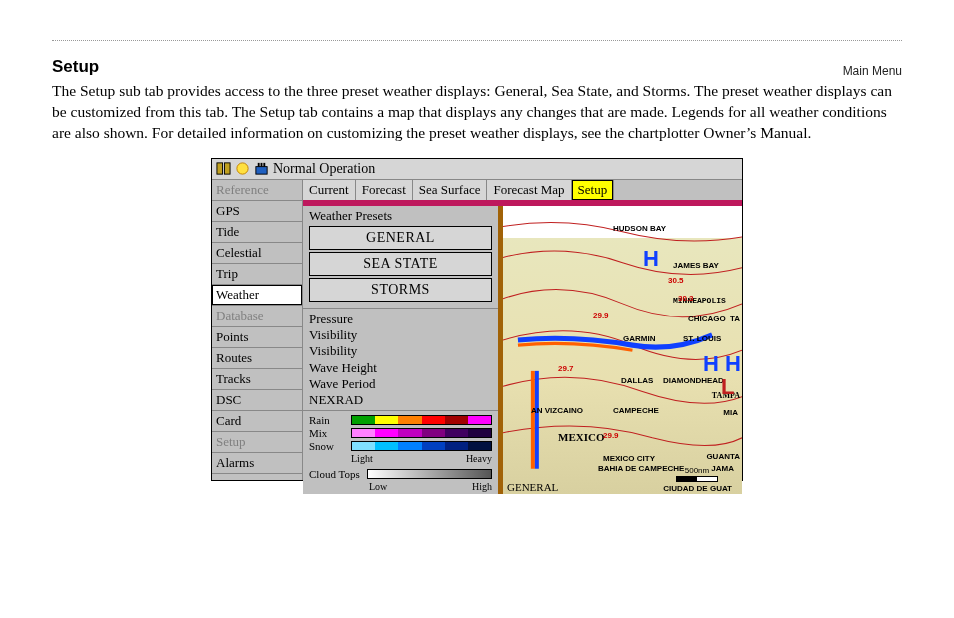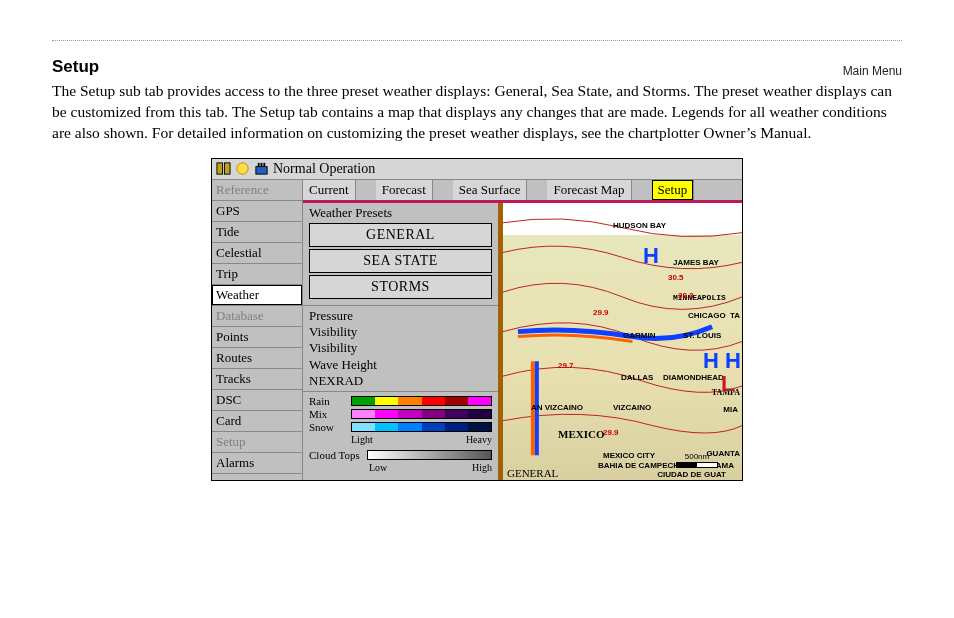--- a/index.html
+++ b/index.html
@@ -102,22 +102,21 @@
   }
   .main {
     flex: 1;
     display: flex;
     flex-direction: column;
     background: #c0c0c0;
     position: relative;
   }
   .tabs {
     display: flex;
-    border-bottom: 3px solid #be185d;
-    gap: 20px;
+    border-bottom: 6px solid #be185d;
   }
   .tab {
     padding: 2px 6px;
     border-right: 1px solid #888;
     font-size: 13px;
     background: #d6d6d6;
   }
   .tab.active {
     background: #ffff00;
     box-shadow: inset 0 0 0 1px #000;
@@ -332,20 +331,21 @@
               <div class="preset-btn">GENERAL</div>
               <div class="preset-btn">SEA STATE</div>
               <div class="preset-btn">STORMS</div>
             </div>
 
             <div class="params">
               <div>Pressure</div>
               <div>Visibility</div>
               <div>Visibility</div>
               <div>Wave Height</div>
+              <div>Wave Period</div>
               <div>NEXRAD</div>
             </div>
 
             <div class="legend-block">
               <div class="legend-row">
                 <span class="lbl">Rain</span>
                 <span class="color-bar">
                   <span style="background:#00a000"></span>
                     <span style="background:#ffff00"></span>
                     <span style="background:#ff8000"></span>
@@ -414,27 +414,27 @@
             <span class="lbl" style="top:55px; left:170px;">JAMES BAY</span>
             <span class="lbl" style="top:90px; left:170px;font-family:Liberation Mono, monospace;">MINNEAPOLIS</span>
             <span class="lbl" style="top:108px; left:185px;">CHICAGO</span>
             <span class="lbl" style="top:128px; left:120px;">GARMIN</span>
             <span class="lbl" style="top:128px; left:180px;">ST. LOUIS</span>
             <span class="lbl" style="top:170px; left:118px;">DALLAS</span>
             <span class="lbl" style="top:170px; left:160px;text-align:right;">DIAMONDHEAD</span>
             <span class="lbl" style="top:185px; right:2px;font-family:Liberation Serif, serif;">TAMPA</span>
             <span class="lbl" style="top:202px; right:4px;">MIA</span>
             <span class="lbl" style="top:200px; left:28px;">AN VIZCAINO</span>
-            <span class="lbl" style="top:200px; left:110px;">VIZCAINO</span>
+            <span class="lbl" style="top:200px; left:110px;">CAMPECHE</span>
             <span class="lbl" style="top:225px; left:55px; font-size:11px; font-family:'Times New Roman';">MEXICO</span>
             <span class="lbl" style="top:248px; left:100px;">MEXICO CITY</span>
             <span class="lbl" style="top:258px; left:95px;">BAHIA DE CAMPECHE</span>
             <span class="lbl" style="top:246px; right:2px;margin-left:32px;">GUANTA</span>
             <span class="lbl" style="top:258px; right:8px;">JAMA</span>
-            <span class="lbl" style="bottom:1px; right:16px;">CIUDAD DE GUAT</span>
+            <span class="lbl" style="bottom:1px; right:10px;">CIUDAD DE GUAT</span>
             <span class="lbl" style="top:108px; right:2px;">TA</span>
 
             <span class="prval" style="top:70px; left:165px;">30.5</span>
             <span class="prval" style="top:88px; left:175px;">30.3</span>
             <span class="prval" style="top:105px; left:90px;">29.9</span>
             <span class="prval" style="top:158px; left:55px;">29.7</span>
             <span class="prval" style="top:225px; left:100px;">29.9</span>
 
             <span class="H" style="top:40px; left:140px;">H</span>
             <span class="H" style="top:145px; left:200px;">H</span>

